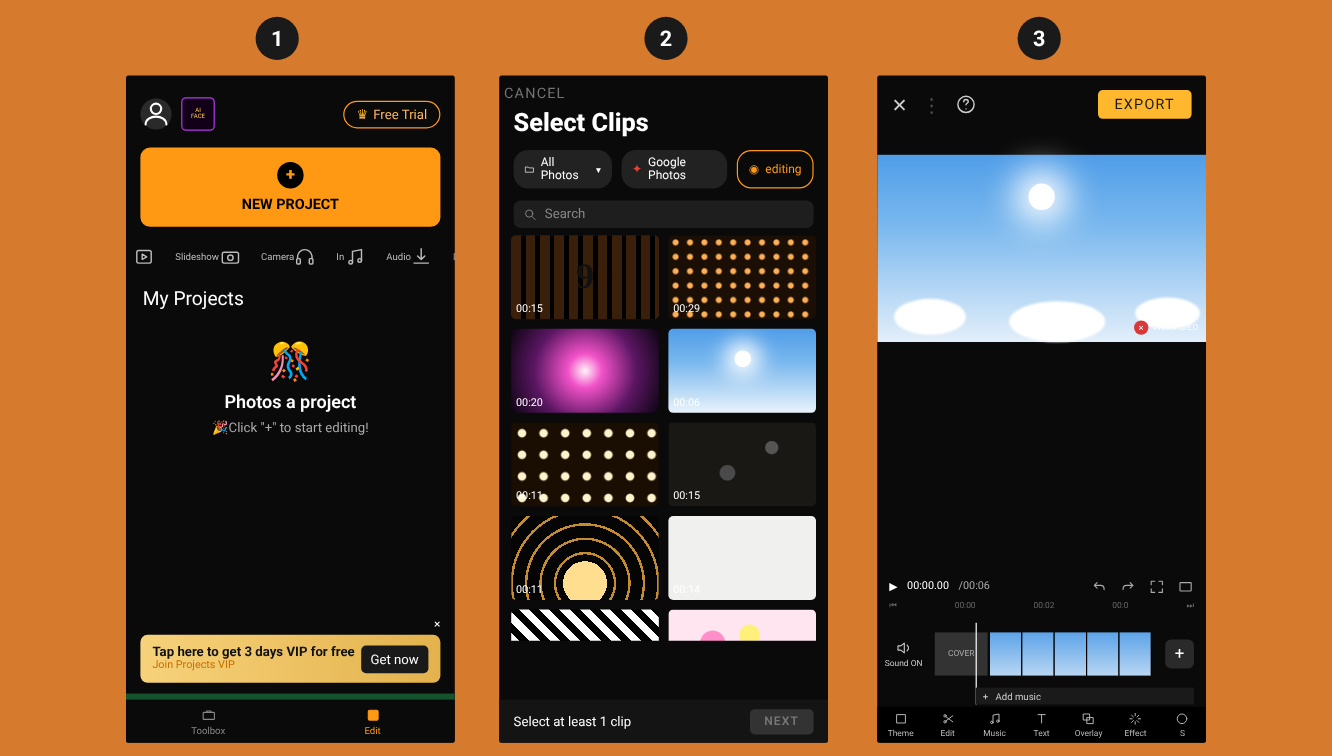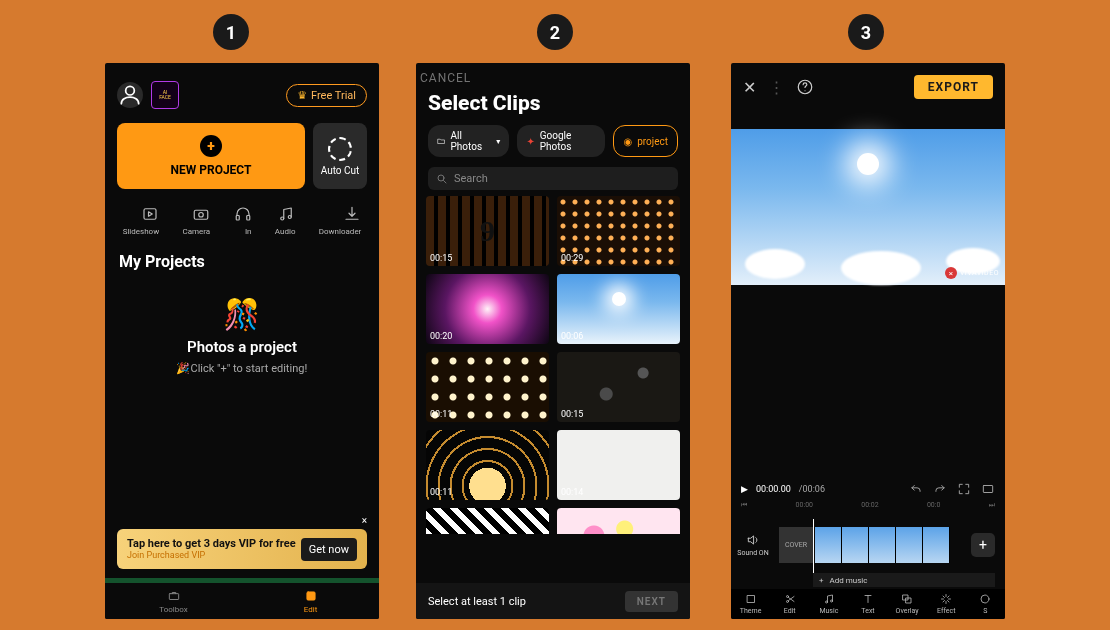--- a/index.html
+++ b/index.html
@@ -13,23 +13,23 @@
 .avatar{width:26px;height:26px;border-radius:50%;background:#2a2a2a;display:flex;align-items:center;justify-content:center}
 .aiface{width:26px;height:26px;border:1px solid #b23ae8;border-radius:4px;display:flex;flex-direction:column;align-items:center;justify-content:center;font-size:5px;background:#120018;color:#ffce4a;line-height:1}
 .trial{display:flex;align-items:center;gap:4px;border:1px solid #ff9a1f;border-radius:14px;padding:4px 10px;font-size:11px;color:#ffb85c}
 .crown{color:#ffb82e}
 .s1-big{display:flex;gap:8px;padding:6px 12px}
 .newproj{flex:1;background:#ff9913;border-radius:8px;display:flex;flex-direction:column;align-items:center;justify-content:center;height:66px;color:#000;font-weight:700}
 .plus{width:22px;height:22px;border-radius:50%;background:#000;color:#ff9913;display:flex;align-items:center;justify-content:center;font-size:14px;font-weight:900}
 .autocut{width:54px;height:66px;background:#2a2a2a;border-radius:8px;display:flex;flex-direction:column;align-items:center;justify-content:center;font-size:10px;gap:4px}
 .ac-icon{width:24px;height:24px;border-radius:50%;border:2px dashed #fff;box-sizing:border-box}
 .toolrow{display:flex;justify-content:space-around;padding:10px 6px 4px}
-.tool{display:flex;flex-direction:column;align-items:flex-end;gap:4px;font-size:8px;color:#bbb}
+.tool{display:flex;flex-direction:row;align-items:center;gap:17px;font-size:8px;color:#bbb}
 .tool svg{width:18px;height:18px}
-.myproj{font-size:16px;font-weight:700;padding:12px 14px}
+.myproj{font-size:16px;font-weight:400;padding:12px 14px}
 .empty{display:flex;flex-direction:column;align-items:center;gap:6px;margin-top:14px}
 .emoji{font-size:30px}
 .emptytitle{font-size:15px;font-weight:600}
 .emptysub{font-size:11px;color:#aaa}
 .vipbar{position:absolute;left:12px;right:12px;bottom:50px;background:linear-gradient(90deg,#f7d27a,#e3b24d);border-radius:6px;padding:8px 10px;color:#111;display:flex;align-items:center;justify-content:space-between}
 .vipclose{position:absolute;top:-14px;right:0;color:#fff;font-size:10px}
 .viptext{display:flex;flex-direction:column;line-height:1.2}
 .viptitle{font-size:11px;font-weight:700}
 .vipjoin{font-size:9px}.vipjoin span{color:#c56f00}
 .getnow{background:#1a1a1a;color:#fff;border-radius:4px;padding:5px 8px;font-size:11px}
@@ -63,35 +63,35 @@
 .t-ring{background:radial-gradient(circle at 50% 80%,#ffdf8f 0 22%,transparent 22%),repeating-radial-gradient(circle at 50% 80%,#c58b2f 0 2px,transparent 2px 12px),#050505}
 .t-robot{background:#f0f0ee}
 .t-bw{background:repeating-linear-gradient(45deg,#000 0 6px,#fff 6px 12px)}
 .t-hearts{background:radial-gradient(circle at 30% 40%,#ff8fc9 10px,transparent 11px),radial-gradient(circle at 65% 60%,#a3d4ff 10px,transparent 11px),radial-gradient(circle at 55% 30%,#fff07a 8px,transparent 9px),#ffe5f0}
 .s2-bot{position:absolute;left:0;right:0;bottom:0;height:36px;background:#141414;display:flex;align-items:center;justify-content:space-between;padding:0 12px;font-size:11px}
 .next{background:#333;color:#777;border-radius:4px;padding:5px 12px;letter-spacing:1px;font-weight:600;font-size:10px}
 
 
 .s3-top{display:flex;align-items:center;justify-content:space-between;padding:12px;gap:10px}
 .xq{display:flex;align-items:center;gap:12px;color:#ccc}
-.export{background:#ffb82e;color:#1a1a1a;font-weight:700;font-size:12px;letter-spacing:1px;border-radius:4px;padding:5px 14px}
+.export{background:#ffb82e;color:#1a1a1a;font-weight:400;font-size:12px;letter-spacing:1px;border-radius:4px;padding:5px 14px}
 .preview{margin-top:18px;height:156px;background:linear-gradient(#4f9de8,#7ab8ee 38%,#e3effa);position:relative}
 .preview::after{content:"";position:absolute;top:24px;left:50%;width:22px;height:22px;background:#fff;border-radius:50%;transform:translateX(-50%);box-shadow:0 0 28px 12px #fff}
 .clouds{position:absolute;left:0;right:0;bottom:0;height:40%}
 .cloud{position:absolute;background:#fff;border-radius:50%;filter:blur(1px)}
 .wm{position:absolute;right:6px;bottom:6px;display:flex;align-items:center;gap:3px}
 .wmclose{width:12px;height:12px;border-radius:50%;background:#d93838;color:#fff;font-size:8px;display:flex;align-items:center;justify-content:center}
 .wmtext{font-size:7px;color:#fff;letter-spacing:0.5px}
 .player{position:absolute;left:0;right:0;bottom:120px;height:20px;display:flex;align-items:center;gap:8px;padding:0 10px;font-size:9px;color:#aaa}
 .player .cur{color:#fff}
 .player .icons{margin-left:auto;display:flex;gap:10px}
 .ruler{position:absolute;left:0;right:0;bottom:104px;height:14px;display:flex;justify-content:space-between;padding:0 10px;font-size:7px;color:#666}
 .timeline{position:absolute;left:0;right:0;bottom:46px;height:56px;display:flex;align-items:center}
 .sound{width:44px;display:flex;flex-direction:column;align-items:center;gap:2px;font-size:7px;color:#ccc}
-.cover{width:34px;height:36px;background:#333;display:flex;align-items:center;justify-content:center;font-size:7px;color:#aaa;margin-left:4px}
+.cover{width:44px;height:36px;background:#333;display:flex;align-items:center;justify-content:center;font-size:7px;color:#aaa;margin-left:4px}
 .clips{display:flex;height:36px;margin-left:2px}
 .clip{width:26px;height:36px;background:linear-gradient(#5ca3e8,#b8d6f2);border-right:1px solid #000}
 .addclip{width:24px;height:24px;border-radius:5px;background:#2a2a2a;display:flex;align-items:center;justify-content:center;margin-left:auto;margin-right:10px;font-size:14px}
 .music-row{position:absolute;left:82px;right:10px;bottom:32px;height:14px;background:#1a1a1a;display:flex;align-items:center;gap:6px;padding:0 6px;font-size:8px;color:#ccc}
 .playhead{position:absolute;bottom:32px;left:82px;width:1px;height:68px;background:#fff}
 .s3-tools{position:absolute;left:0;right:0;bottom:0;height:30px;display:flex;background:#000}
 .s3t{flex:1;display:flex;flex-direction:column;align-items:center;justify-content:center;font-size:7px;color:#bbb;gap:2px}
 .s3t svg{width:12px;height:12px}
 svg{fill:none;stroke:currentColor;stroke-width:1.6;stroke-linecap:round;stroke-linejoin:round}
 </style>
@@ -121,24 +121,20 @@
     <div class="trial">
       <span class="crown">♛</span>
       <span>Free Trial</span>
     </div>
   </div>
   <div class="s1-big">
     <div class="newproj">
       <div class="plus">+</div>
       <span style="font-size:12px;margin-top:6px">NEW PROJECT</span>
     </div>
-    <div class="autocut">
-      <div class="ac-icon"></div>
-      <span>Auto Cut</span>
-    </div>
   </div>
   <div class="toolrow">
     <div class="tool">
           <svg viewBox="0 0 24 24">
             <rect x="4" y="5" width="16" height="14" rx="2"></rect>
             <path d="M10 9l5 3-5 3z"></path>
           </svg>
           <span>Slideshow</span>
         </div>
     <div class="tool">
@@ -174,21 +170,21 @@
   <div class="myproj">My Projects</div>
   <div class="empty">
     <div class="emoji">🎊</div>
     <div class="emptytitle">Photos a project</div>
     <div class="emptysub">🎉Click "+" to start editing!</div>
   </div>
   <div class="vipbar">
     <span class="vipclose">×</span>
     <div class="viptext">
       <span class="viptitle">Tap here to get 3 days VIP for free</span>
-      <span class="vipjoin"><span>Join </span><span>Purchased VIP</span></span>
+      <span class="vipjoin"><span>Join </span><span>Projects VIP</span></span>
     </div>
     <div class="getnow">Get now</div>
   </div>
   <div class="s1-nav">
     <div class="navitem">
           <svg viewBox="0 0 24 24">
             <rect x="4" y="8" width="16" height="10" rx="1"></rect>
             <path d="M9 8V6h6v2"></path>
           </svg>
           <span>Toolbox</span>
@@ -212,21 +208,21 @@
           </svg>
       <span>All Photos</span>
       <span class="chev">▾</span>
     </div>
     <div class="pill">
       <span style="color:#ea4335">✦</span>
       <span>Google Photos</span>
     </div>
     <div class="pill outline">
       <span>◉</span>
-      <span>project</span>
+      <span>editing</span>
     </div>
   </div>
   <div class="search">
     <svg viewBox="0 0 24 24" width="12" height="12">
           <circle cx="10" cy="10" r="6"></circle>
           <path d="M20 20l-5-5"></path>
         </svg>
     <span>Search</span>
   </div>
   <div class="grid">

